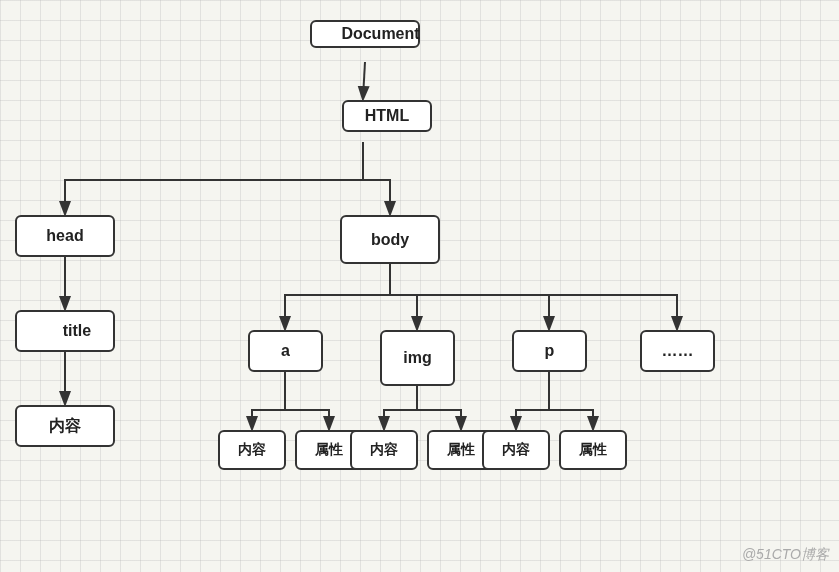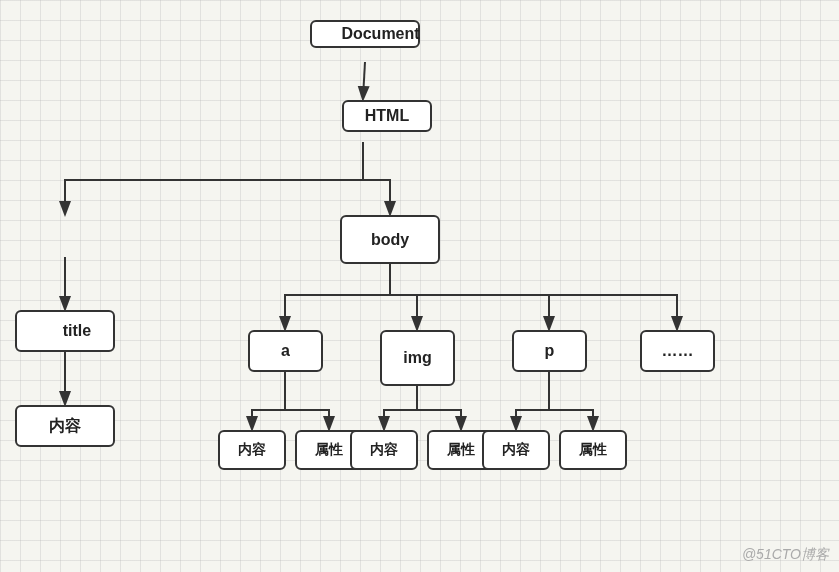--- a/index.html
+++ b/index.html
@@ -106,20 +106,21 @@
 
     <polyline points="549,372 549,410 516,410 516,428" marker-end="url(#arrow)"></polyline>
 
     <polyline points="549,372 549,410 593,410 593,428" marker-end="url(#arrow)"></polyline>
   </svg>
 
   <div class="node" style="left:310px;top:20px;width:110px;height:28px;padding-left:31px;">Document</div>
 
   <div class="node" style="left:318px;top:100px;width:90px;height:32px;margin-left:24px;">HTML</div>
 
+  <div class="node" style="left:15px;top:215px;width:100px;height:42px;">head</div>
 
   <div class="node" style="left:340px;top:215px;width:100px;height:49px;">body</div>
 
   <div class="node" style="left:15px;top:310px;width:100px;height:42px;padding-left:24px;">title</div>
 
   <div class="node" style="left:15px;top:405px;width:100px;height:42px;">内容</div>
 
   <div class="node" style="left:248px;top:330px;width:75px;height:42px;">a</div>
 
   <div class="node" style="left:380px;top:330px;width:75px;height:56px;">img</div>

